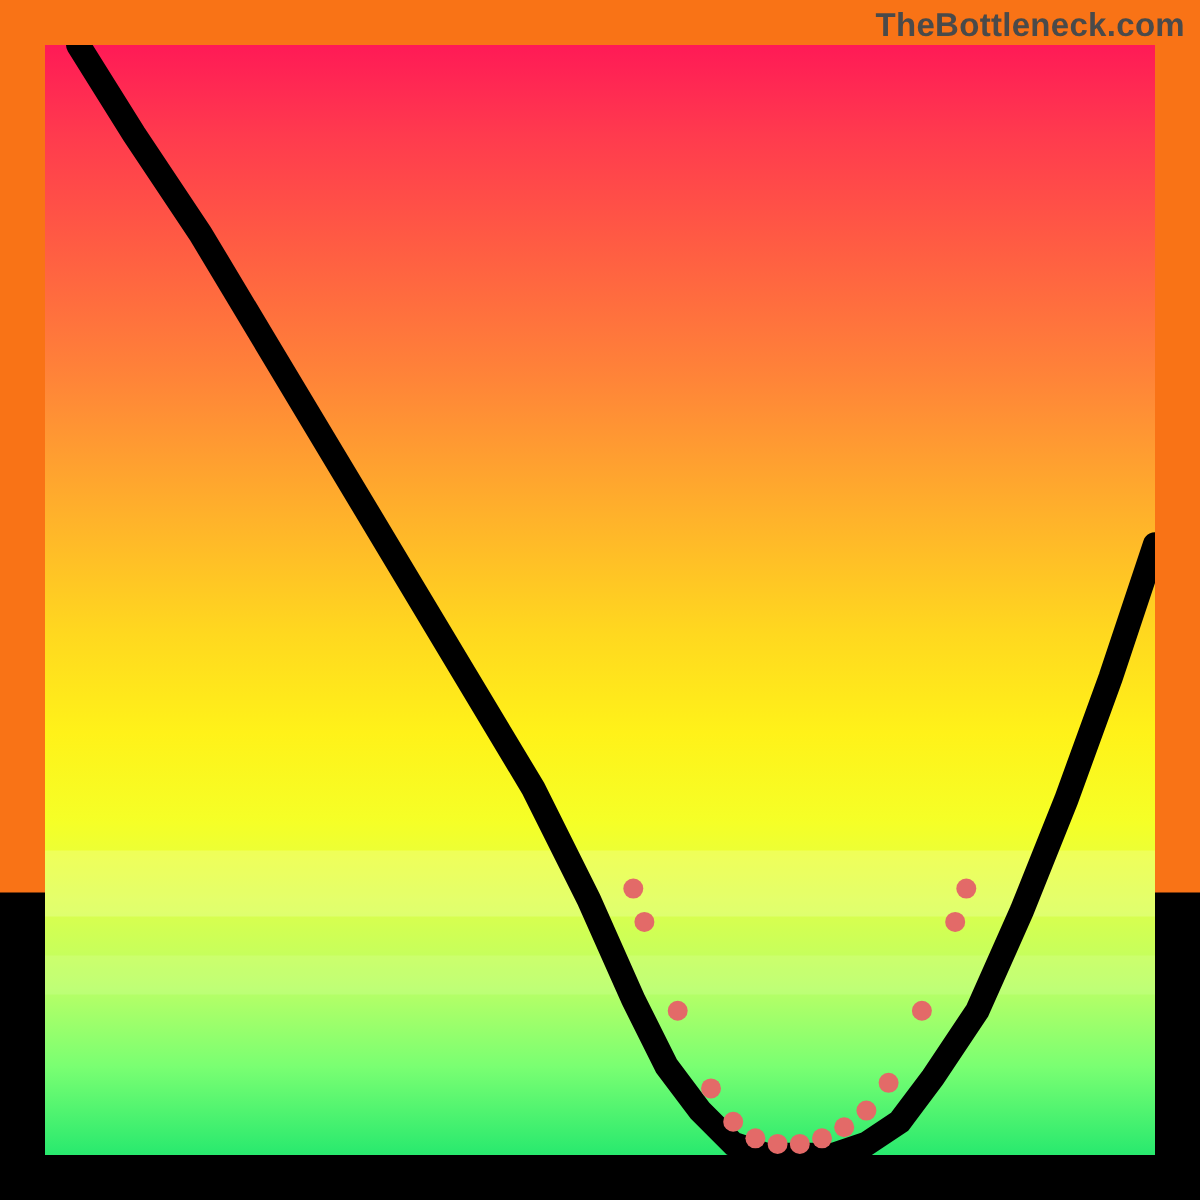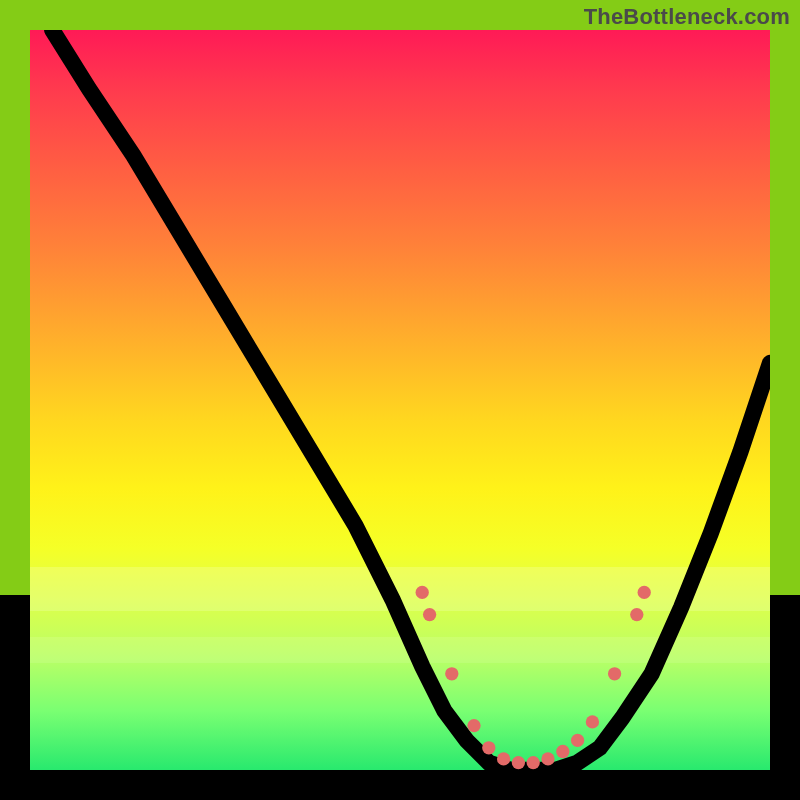--- a/index.html
+++ b/index.html
@@ -8,21 +8,21 @@
     width: 800px;
     height: 800px;
     overflow: hidden;
     background: #000;
     font-family: Arial, Helvetica, sans-serif;
   }
   .frame {
     position: relative;
     width: 800px;
     height: 595px;
-    background: #84cc16;
+    background: #f97316;
   }
   .watermark {
     position: absolute;
     top: 4px;
     right: 10px;
     color: #4a4a4a;
     font-size: 22px;
     font-weight: 600;
     letter-spacing: 0.2px;
     z-index: 10;

